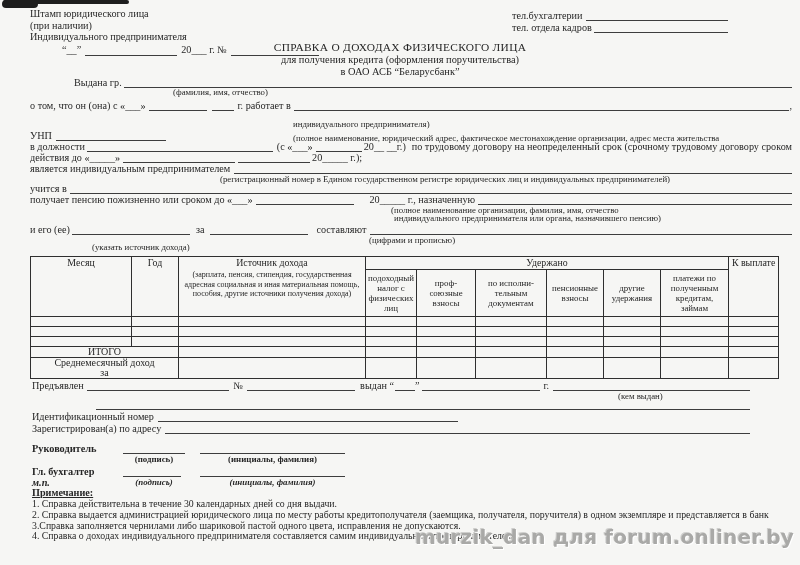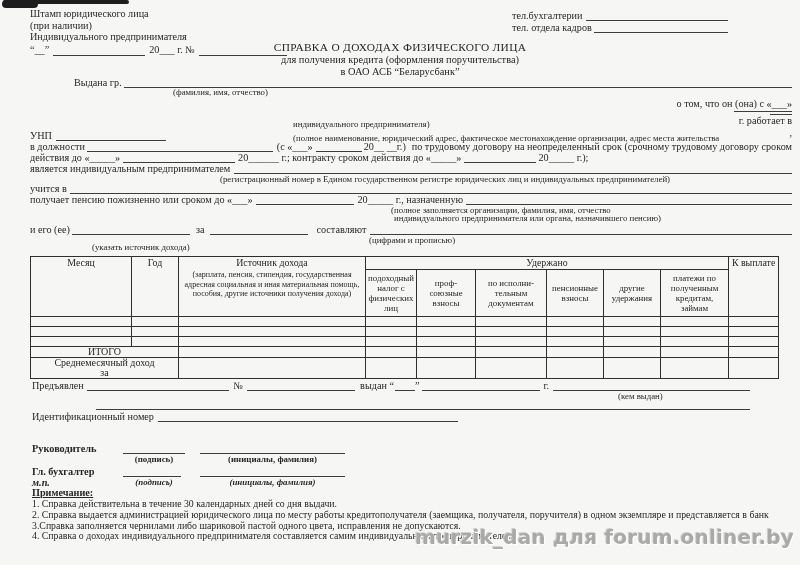--- a/index.html
+++ b/index.html
@@ -38,21 +38,21 @@
 
 <div class="page">
 
   <div class="abs smudge" style="top:0;left:3px;width:126px;height:4px;"></div>
   <div class="abs smudge" style="top:0;left:2px;width:36px;height:8px;border-radius:4px;"></div>
 
   <div class="abs stamp" style="top:8px;left:30px;">
     <div>Штамп  юридического лица</div>
     <div>(при наличии)</div>
     <div>Индивидуального предпринимателя</div>
-    <div class="r" style="height:13px;width:295px;">
+    <div class="r" style="height:13px;width:295px;margin-left:32px;">
       <span>“__”</span>
       <span class="bl" style="width:92px;margin:0 4px;"></span>
       <span>20___  г.  №</span>
       <span class="bl" style="width:88px;margin-left:4px;"></span>
     </div>
   </div>
 
   <div class="abs" style="top:9px;left:512px;width:216px;">
     <div class="r" style="height:12px;">
       <span>тел.бухгалтерии</span>
@@ -73,21 +73,21 @@
   <div class="abs" style="top:76px;left:30px;right:8px;">
 
     <div class="r" style="height:12px;padding-left:44px;text-align:center;">
       <span>Выдана  гр.</span>
       <span class="bl g" style="margin-left:2px;"></span>
     </div>
     <div class="caprow" style="height:10px;">
       <span class="cap" style="left:143px;top:0;">(фамилия, имя, отчество)</span>
     </div>
 
-    <div class="r" style="height:13px;flex-direction:column;">
+    <div class="r" style="height:13px;">
       <span>о том, что он (она) с «___»</span>
       <span class="bl" style="width:58px;margin-left:3px;"></span>
       <span class="bl" style="width:22px;margin-left:5px;"></span>
       <span style="margin-left:4px;">г. работает в</span>
       <span class="bl g" style="margin-left:3px;"></span>
       <span>,</span>
     </div>
     <div class="caprow" style="height:9px;">
       <span class="cap" style="left:263px;top:0;margin-top:23px;">(полное наименование, юридический адрес, фактическое местонахождение организации, адрес места жительства</span>
     </div>
@@ -105,46 +105,45 @@
       <span class="bl g" style="margin-left:2px;min-width:110px;"></span>
       <span style="margin-left:4px;">(с «___»</span>
       <span class="bl" style="width:46px;margin-left:3px;"></span>
       <span style="margin-left:2px;">20__  __г.)</span>
       <span style="margin-left:6px;">по трудовому договору на неопределенный срок (срочному трудовому  договору  сроком</span>
     </div>
 
     <div class="r" style="height:11px;">
       <span>действия до «_____»</span>
       <span class="bl" style="width:112px;margin-left:3px;"></span>
-      <span style="margin-left:3px;">20______ г.;  контракту сроком действия до  «_____»</span>
       <span class="bl" style="width:72px;margin-left:3px;"></span>
       <span style="margin-left:2px;">20_____ г.);</span>
     </div>
 
     <div class="r" style="height:11px;">
       <span>является индивидуальным предпринимателем</span>
       <span class="bl g" style="margin-left:4px;"></span>
     </div>
     <div class="caprow" style="height:9px;">
       <span class="cap" style="left:190px;top:1px;">(регистрационный номер в Едином государственном регистре юридических лиц и индивидуальных предпринимателей)</span>
     </div>
 
     <div class="r" style="height:11px;">
       <span>учится в</span>
       <span class="bl g" style="margin-left:3px;"></span>
     </div>
 
     <div class="r" style="height:11px;">
       <span>получает пенсию пожизненно или сроком до «___»</span>
       <span class="bl" style="width:98px;margin-left:3px;"></span>
-      <span style="margin-left:4px;">20_____ г., назначенную</span>
+      <span style="margin-left:16px;">20_____ г., назначенную</span>
       <span class="bl g" style="margin-left:3px;"></span>
     </div>
     <div class="caprow" style="height:9px;">
-      <span class="cap" style="left:361px;top:1px;">(полное заполняется организации, фамилия, имя, отчество</span>
+      <span class="cap" style="left:361px;top:1px;">(полное наименование организации, фамилия, имя, отчество</span>
     </div>
     <div class="caprow" style="height:9px;">
       <span class="cap" style="left:364px;top:0;">индивидуального предпринимателя или органа, назначившего пенсию)</span>
     </div>
 
     <div class="r" style="height:12px;">
       <span>и его (ее)</span>
       <span class="bl" style="width:118px;margin-left:2px;"></span>
       <span style="margin:0 6px;">за</span>
       <span class="bl" style="width:98px;"></span>
@@ -271,20 +270,24 @@
     <div class="caprow" style="height:10px;">
       <span class="cap" style="left:586px;top:1px;">(кем выдан)</span>
     </div>
     <div class="r" style="height:9px;">
       <span class="bl g" style="margin-left:64px;"></span>
     </div>
     <div class="r" style="height:12px;">
       <span>Идентификационный номер</span>
       <span class="bl" style="width:300px;margin-left:4px;"></span>
     </div>
+    <div class="r" style="height:12px;">
+      <span>Зарегистрирован(а) по адресу</span>
+      <span class="bl g" style="margin-left:4px;"></span>
+    </div>
   </div>
 
   <div class="abs sig" style="top:442px;left:32px;width:320px;">
     <div class="r" style="height:12px;">
       <span class="sigl">Руководитель</span>
       <span class="bl" style="width:62px;"></span>
       <span class="sp" style="width:15px;"></span>
       <span class="bl" style="width:145px;"></span>
     </div>
     <div class="r" style="height:11px;">

